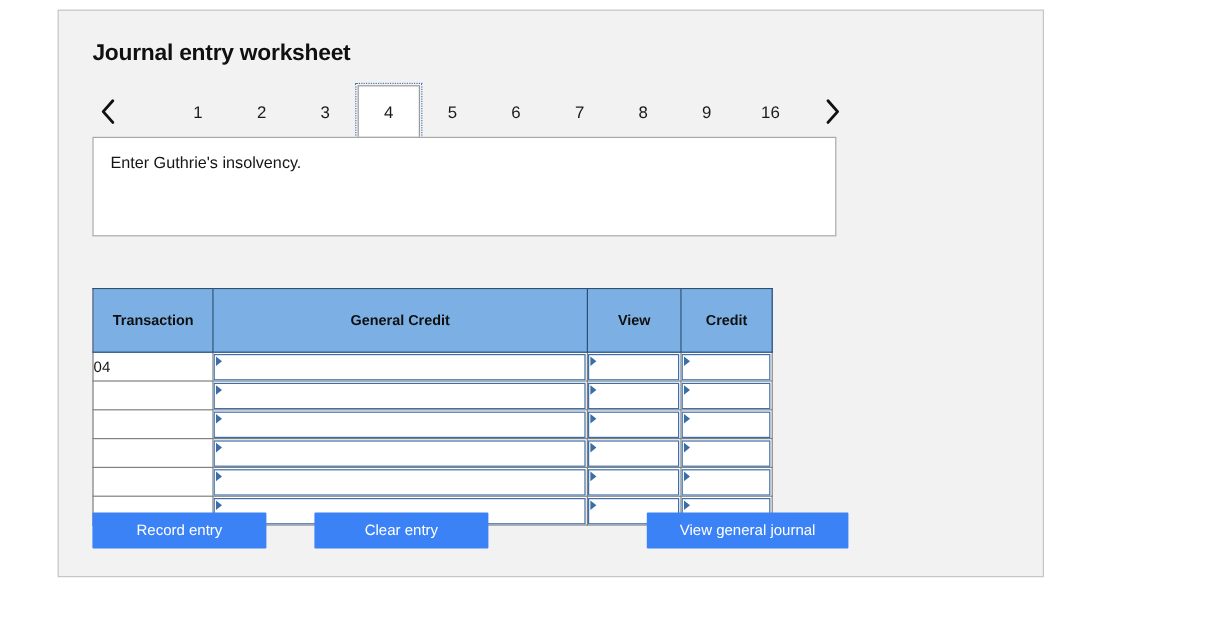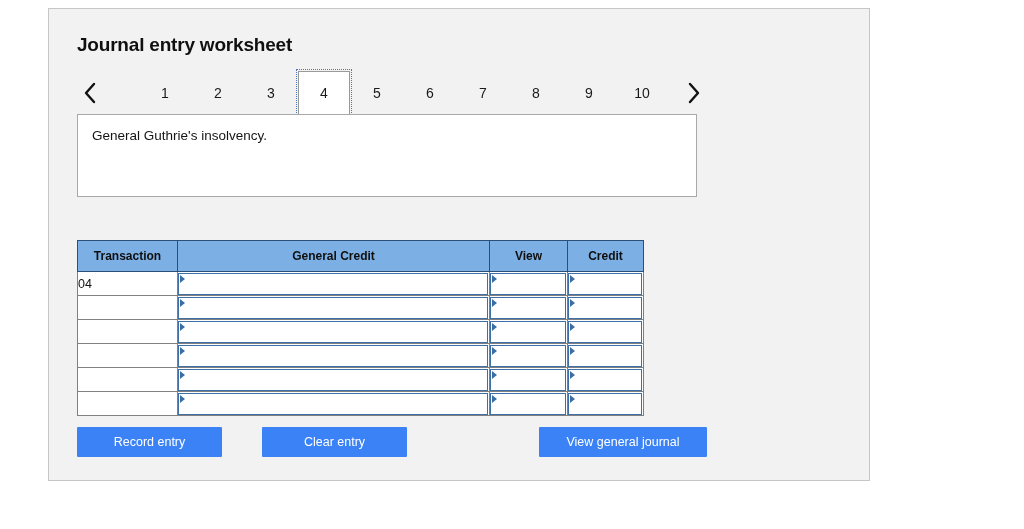--- a/index.html
+++ b/index.html
@@ -115,21 +115,21 @@
     border-collapse: collapse;
     table-layout: fixed;
   }
   #journal-table th {
     background: #7cb0e5;
     border: 1px solid #2c4f78;
     height: 20px;
     font-size: 12px;
     font-weight: bold;
     color: #0f0f0f;
-    padding: 5px;
+    padding: 16px;
   }
   #journal-table td {
     padding: 0;
     height: 23px;
     border-left: 1px solid #808080;
     border-right: 1px solid #808080;
     border-bottom: 1px solid #808080;
     background: #ffffff;
   }
   td.txn-cell {
@@ -196,30 +196,30 @@
 
     <div class="tab-item" style="left:62px">1</div>
     <div class="tab-item" style="left:115px">2</div>
     <div class="tab-item" style="left:168px">3</div>
     <div class="tab-item selected" style="left:221px">4</div>
     <div class="tab-item" style="left:274px">5</div>
     <div class="tab-item" style="left:327px">6</div>
     <div class="tab-item" style="left:380px">7</div>
     <div class="tab-item" style="left:433px">8</div>
     <div class="tab-item" style="left:486px">9</div>
-    <div class="tab-item" style="left:539px">10</div>
+    <div class="tab-item" style="left:539px">16</div>
 
     <button class="nav-arrow" id="next-page-arrow">
       <svg width="14" height="22" viewBox="0 0 14 22" aria-hidden="true">
         <polyline points="3,2 11,11 3,20" fill="none" stroke="#111111" stroke-width="2.4" stroke-linecap="round" stroke-linejoin="round"></polyline>
       </svg>
     </button>
   </div>
 
-  <div id="description-box">General Guthrie's insolvency.</div>
+  <div id="description-box">Enter Guthrie's insolvency.</div>
 
 
   <table id="journal-table">
     <colgroup>
       <col style="width:100px">
       <col style="width:312px">
       <col style="width:78px">
       <col style="width:76px">
     </colgroup>
     <thead>

